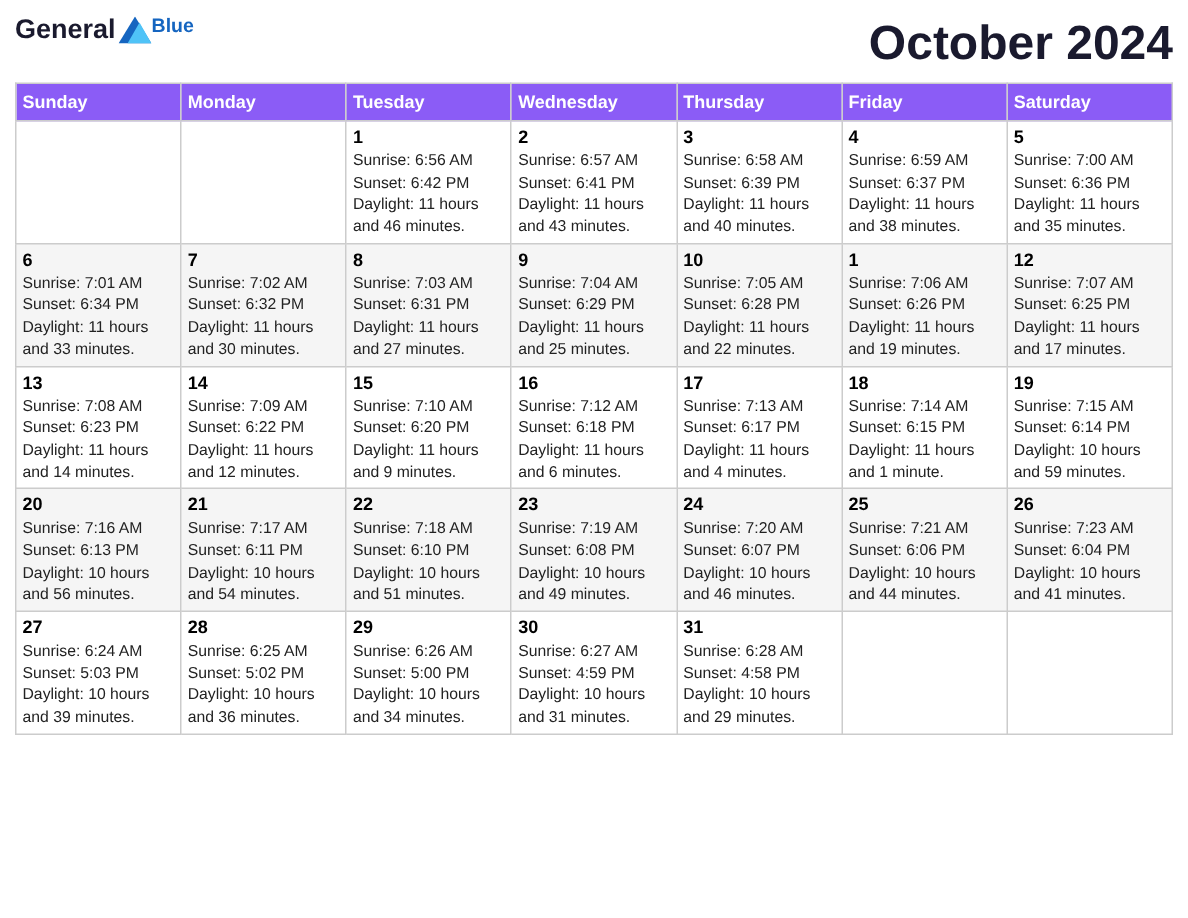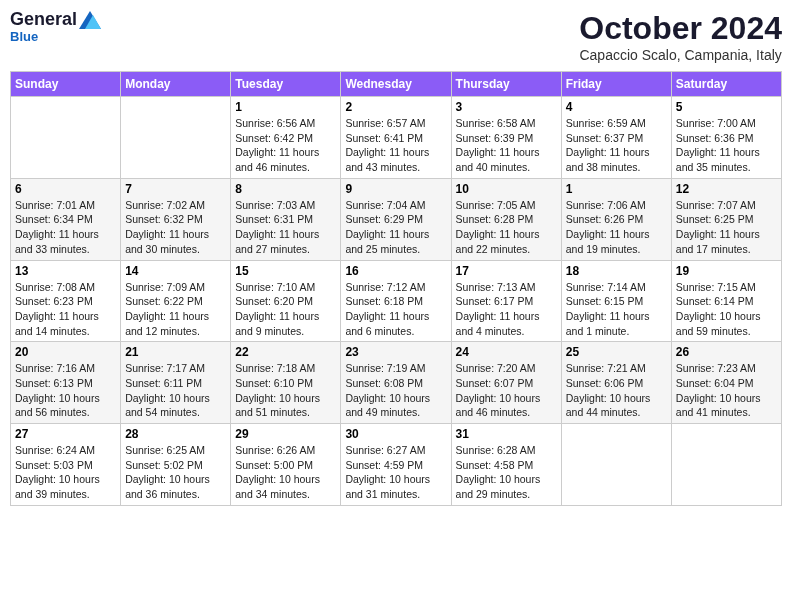--- a/index.html
+++ b/index.html
@@ -80,34 +80,33 @@
     }
     .empty-cell {
       background: #fff !important;
     }
   </style>
 </head>
 <body>
 
 <div class="header">
   <div class="logo">
-    <div style="display:flex;flex-direction:column;line-height:1.1">
+    <div style="display:flex;flex-direction:row;line-height:1.1">
       <span style="display:flex;align-items:center;gap:2px">
         <span class="logo-text-general">General</span>
         <svg width="22" height="18" viewBox="0 0 22 18">
           <polygon points="0,18 11,0 22,18" fill="#1565c0"></polygon>
           <polygon points="6,18 14,4 22,18" fill="#4fc3f7"></polygon>
         </svg>
       </span>
       <span class="logo-text-blue">Blue</span>
     </div>
   </div>
   <div class="title-block">
     <div class="month-title">October 2024</div>
-    <div class="location-title">Capaccio Scalo, Campania, Italy</div>
   </div>
 </div>
 
 <table class="calendar">
   <thead>
     <tr id="weekday-header">
         <th>Sunday</th>
         <th>Monday</th>
         <th>Tuesday</th>
         <th>Wednesday</th>

